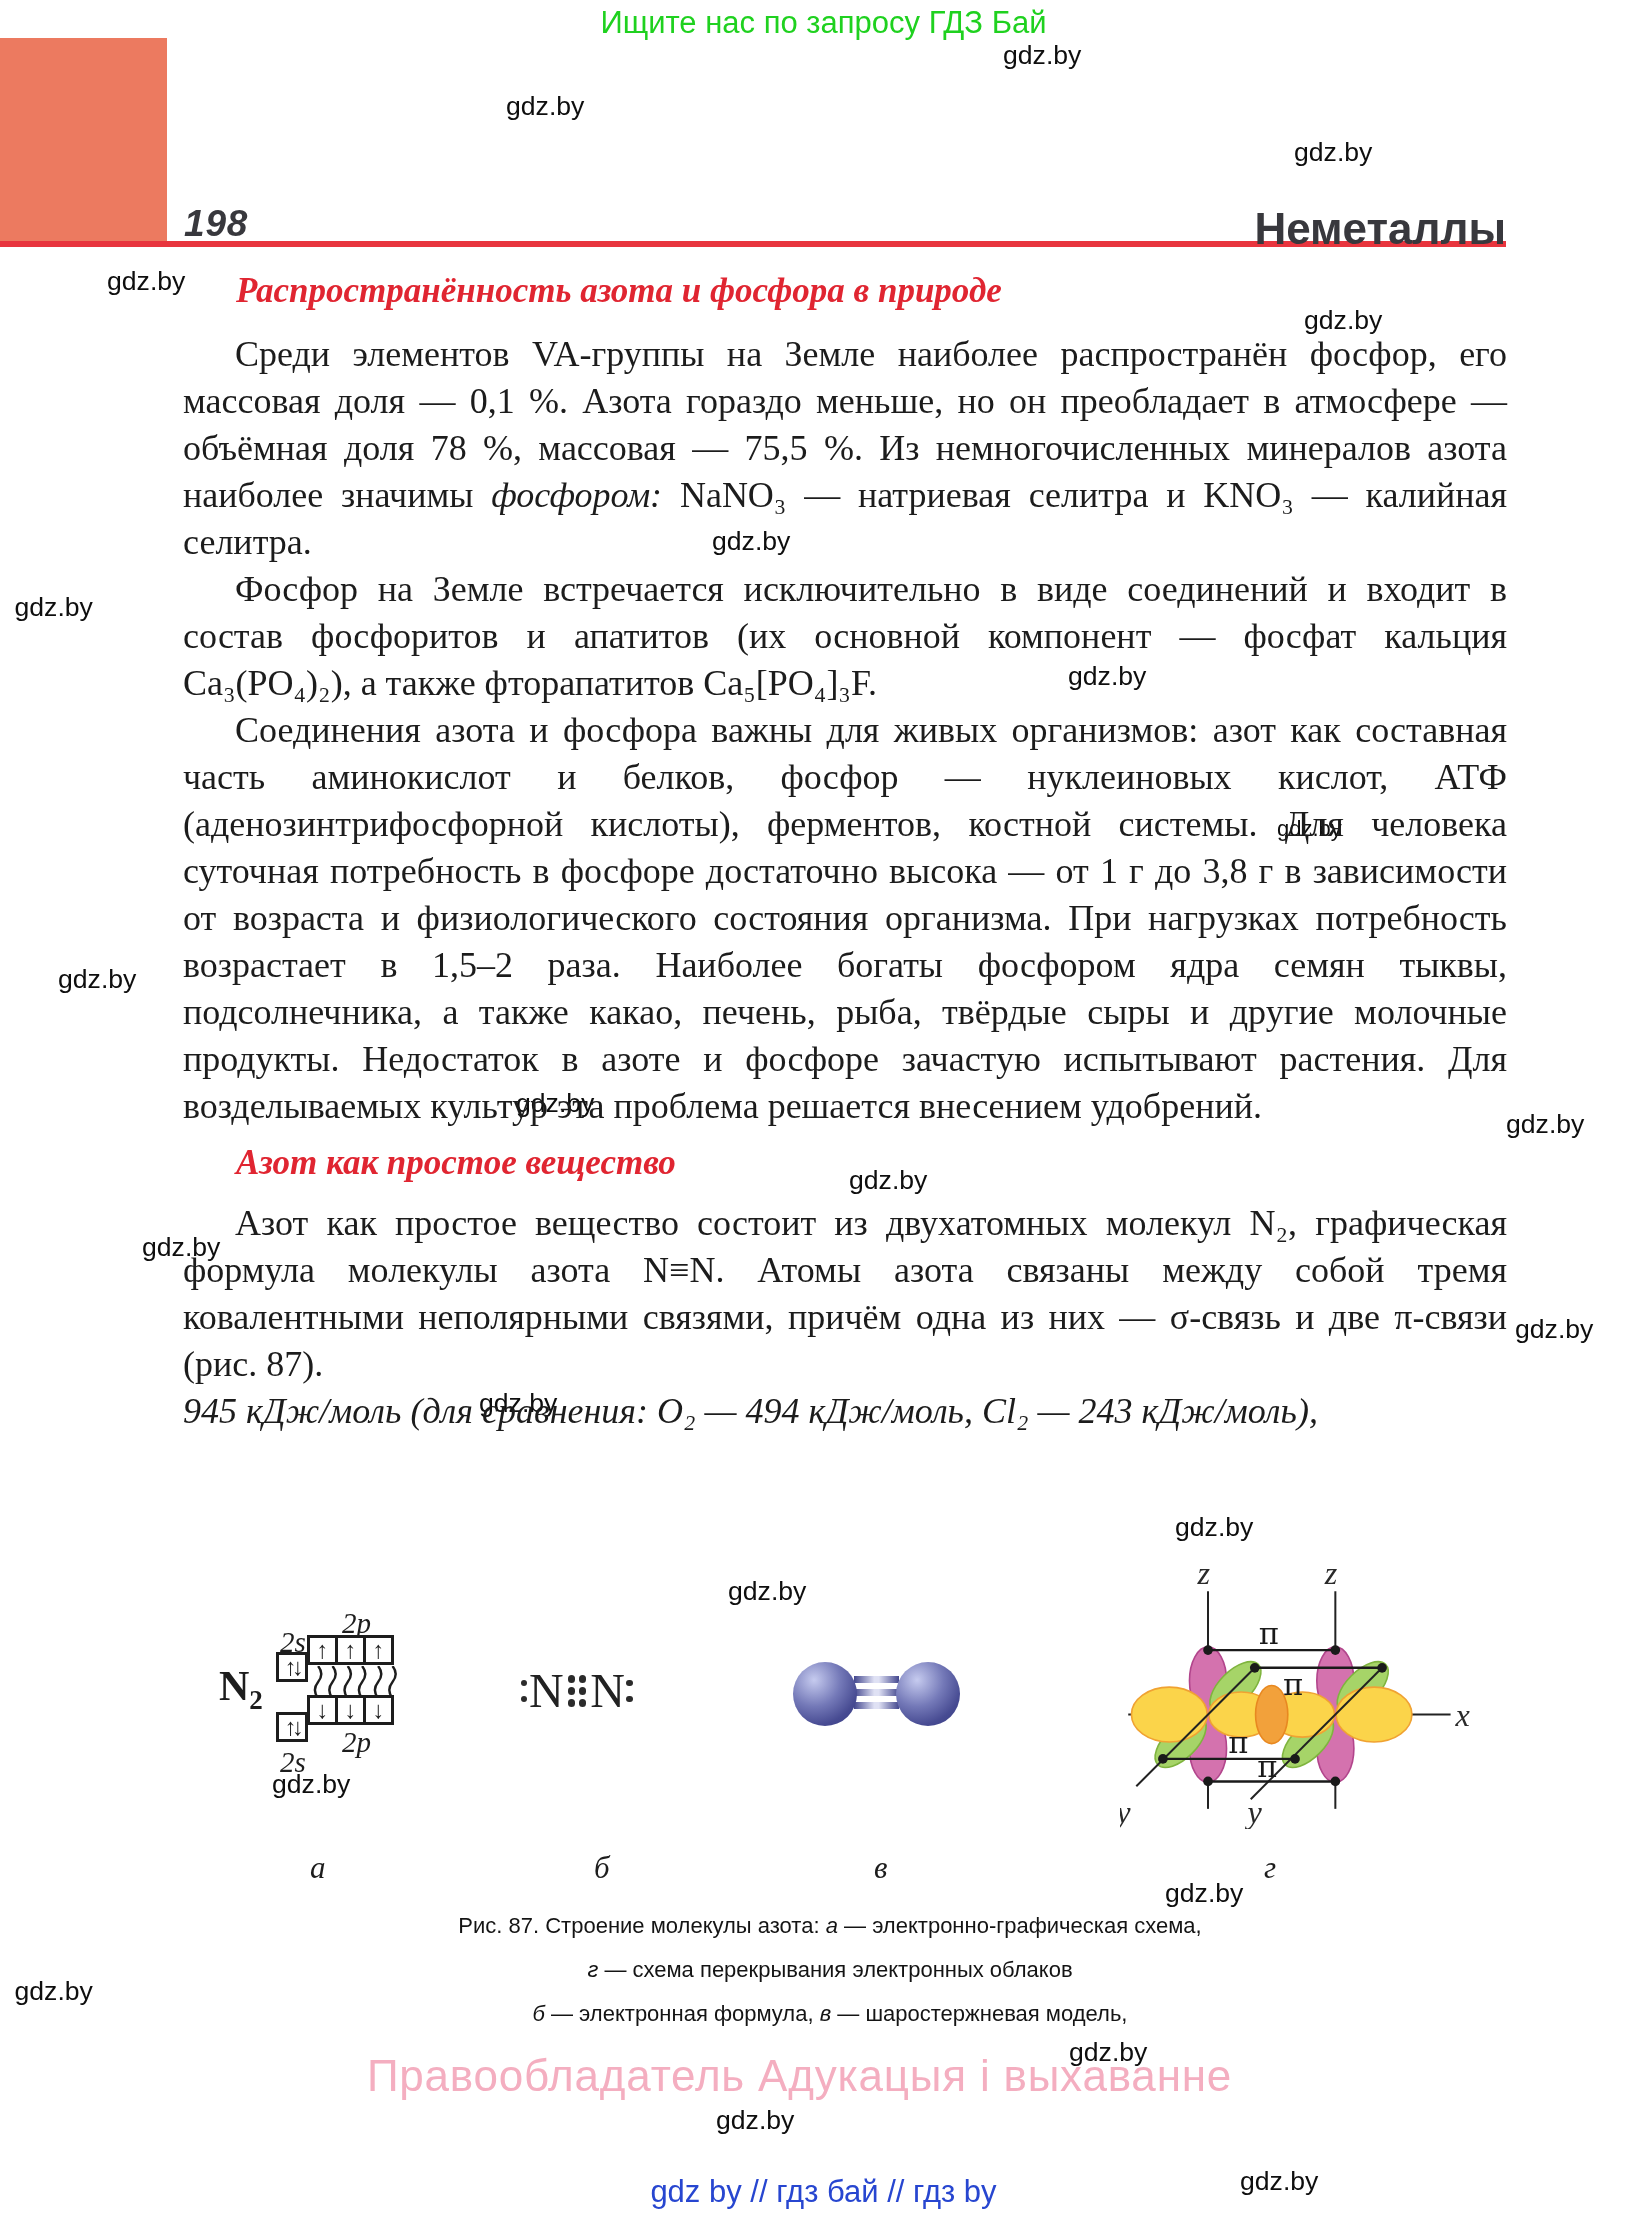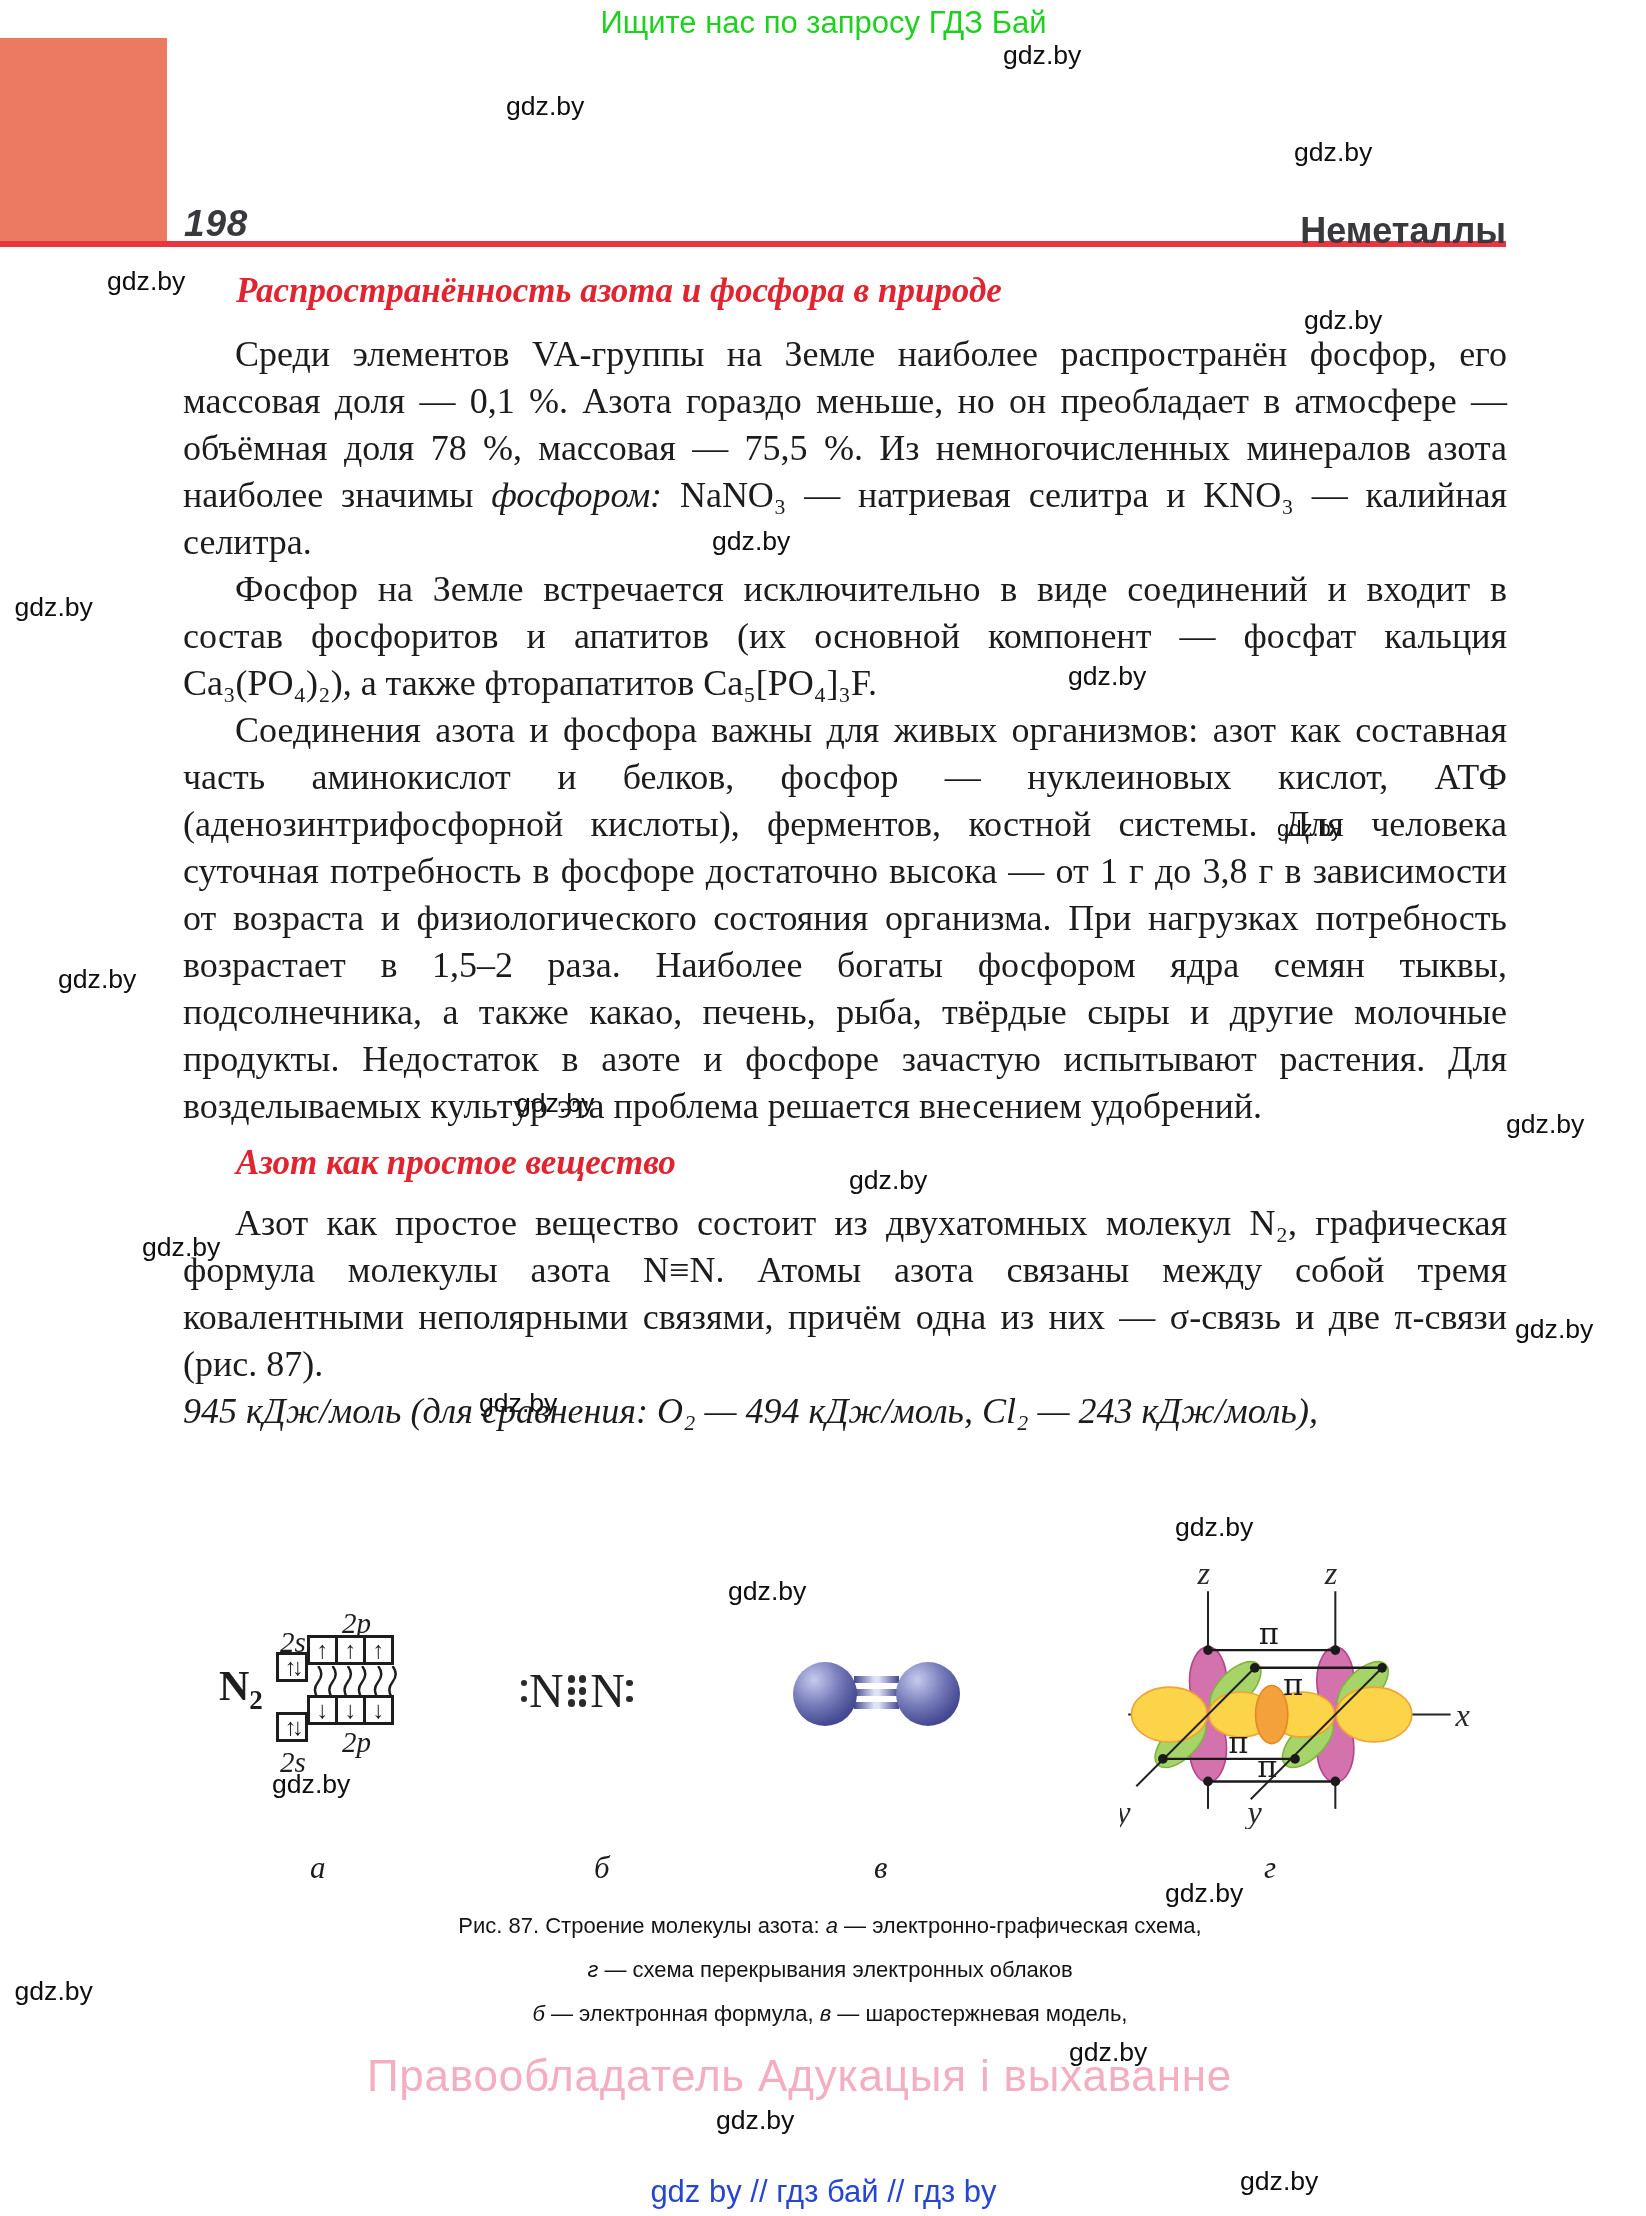--- a/index.html
+++ b/index.html
@@ -13,22 +13,22 @@
   
   .wm{position:absolute;font-family:"Liberation Sans","DejaVu Sans",sans-serif;
       font-size:26.6px;color:#0e0e0e;white-space:nowrap;}
   .wm.small{font-size:22px;}
 
   
   .orange-block{position:absolute;left:0;top:38px;width:167px;height:203px;background:#ec7a60;}
   .red-rule{position:absolute;left:0;top:241px;width:1506px;height:5.6px;background:#e8353e;}
   .page-num{position:absolute;left:184px;top:203px;font-family:"Liberation Sans","DejaVu Sans",sans-serif;
             font-weight:bold;font-size:37px;color:#38383d;letter-spacing:0.8px;font-style:italic;}
-  .chapter{position:absolute;right:141px;top:210px;font-family:"Liberation Sans","DejaVu Sans",sans-serif;
-           font-weight:bold;font-size:36px;color:#38383d;}
+  .chapter{position:absolute;right:141px;top:204px;font-family:"Liberation Sans","DejaVu Sans",sans-serif;
+           font-weight:bold;font-size:44px;color:#38383d;}
 
   
   .column{position:absolute;left:183px;top:271px;width:1324px;}
   h2.rubric{font-size:35px;line-height:39px;font-weight:bold;font-style:italic;color:#e02531;
             margin:0 0 21px 53px;}
   h2.rubric2{margin:13px 0 17.7px 53px;}
   .column p{margin:0;font-size:36px;line-height:47px;text-align:justify;text-indent:52px;}
   .it{font-style:italic;}
   .force-just{display:block;text-align:justify;text-align-last:justify;text-indent:52px;}
   .no-ind{text-indent:0;display:block;font-style:italic;}

